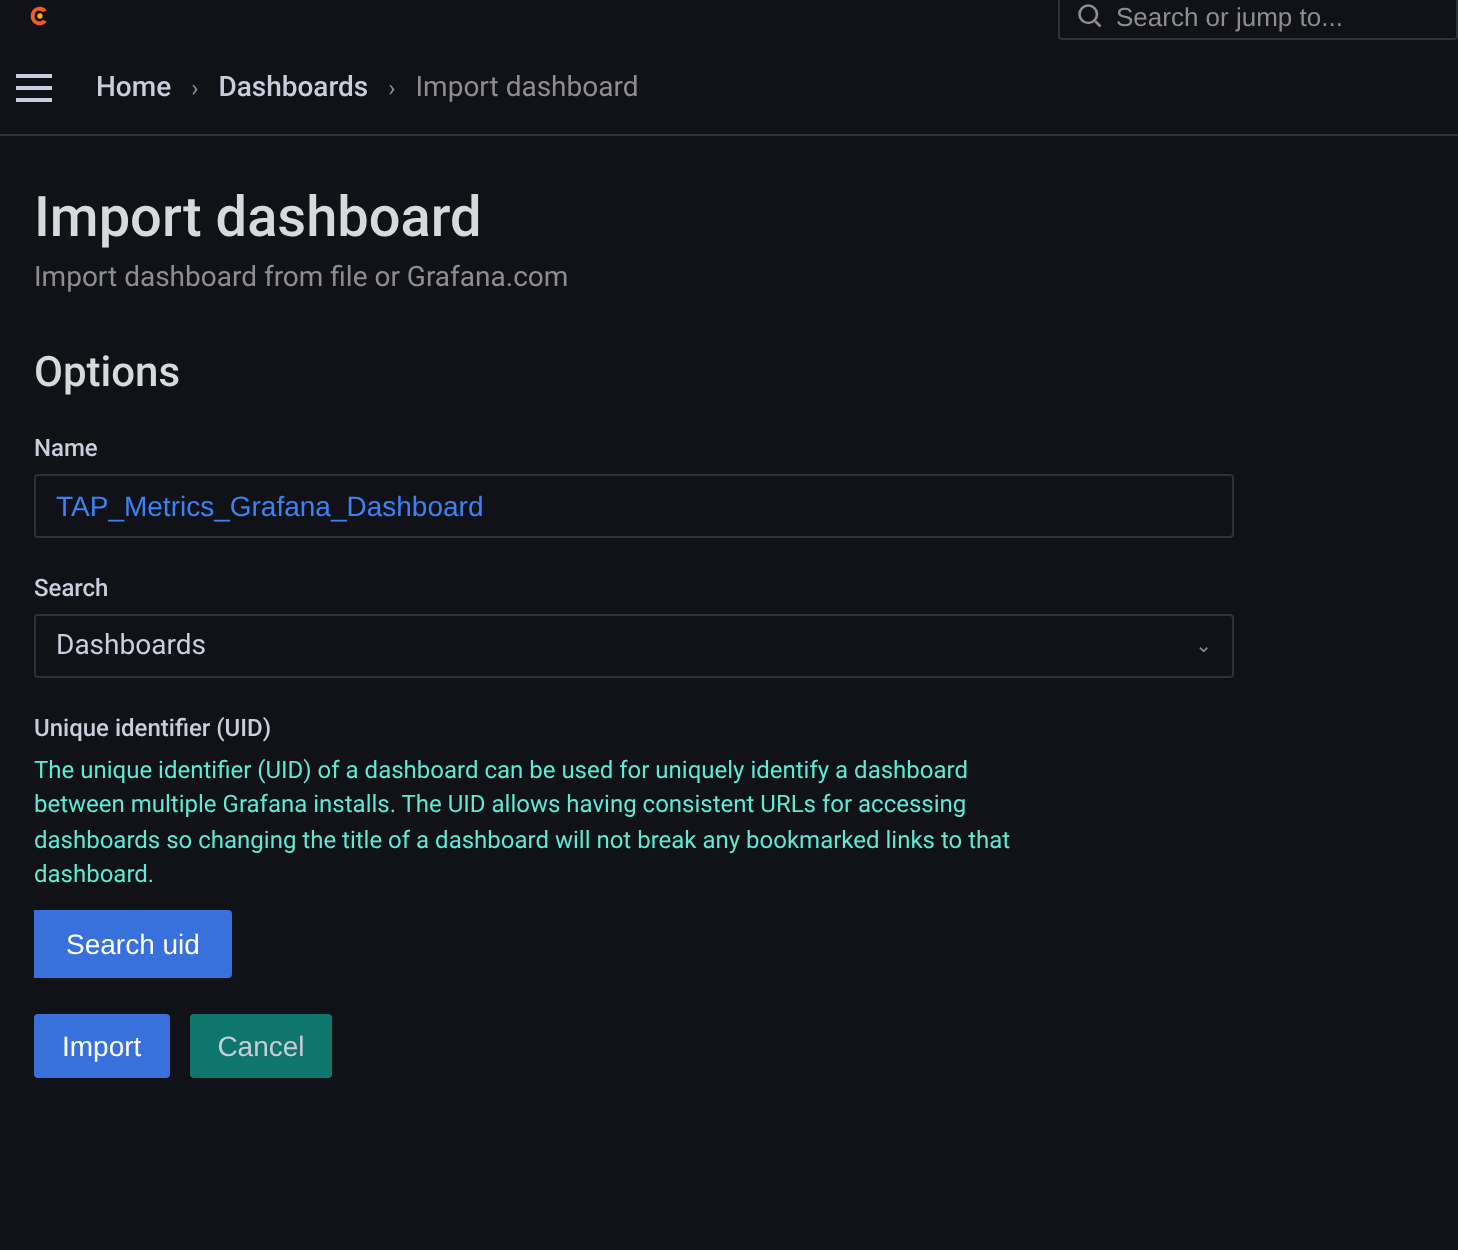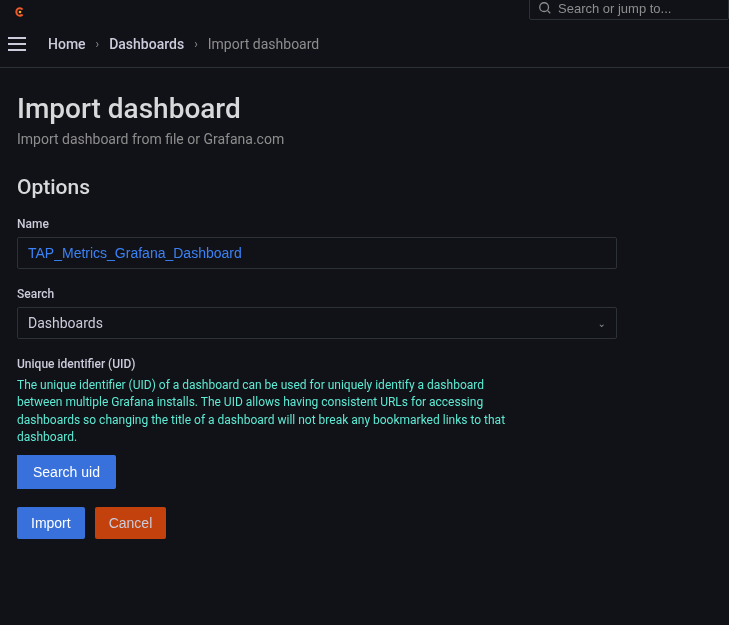--- a/index.html
+++ b/index.html
@@ -12,21 +12,21 @@
       color: #ccccdc;
       font-family: -apple-system, BlinkMacSystemFont, "Segoe UI", Roboto, sans-serif;
       font-size: 14px;
       width: 729px;
       height: 625px;
       overflow: hidden;
     }
     .topbar {
       height: 20px;
       display: flex;
-      align-items: flex-start;
+      align-items: center;
       padding: 6px 8px;
       position: relative;
     }
     .logo {
       width: 24px;
       height: 16px;
       display: flex;
       align-items: center;
       justify-content: center;
     }
@@ -196,21 +196,21 @@
       font-weight: 500;
       padding: 0 14px;
       height: 32px;
       cursor: pointer;
     }
     .btn-primary {
       background: #3871dc;
       color: #fff;
     }
     .btn-secondary {
-      background: #c2410c;
+      background: #0f766e;
       color: #ccccdc;
     }
     .btn-change-uid {
       background: #3871dc;
       color: #fff;
       height: 34px;
       border-radius: 0 2px 2px 0;
       padding: 0 16px;
     }
     .button-row {

